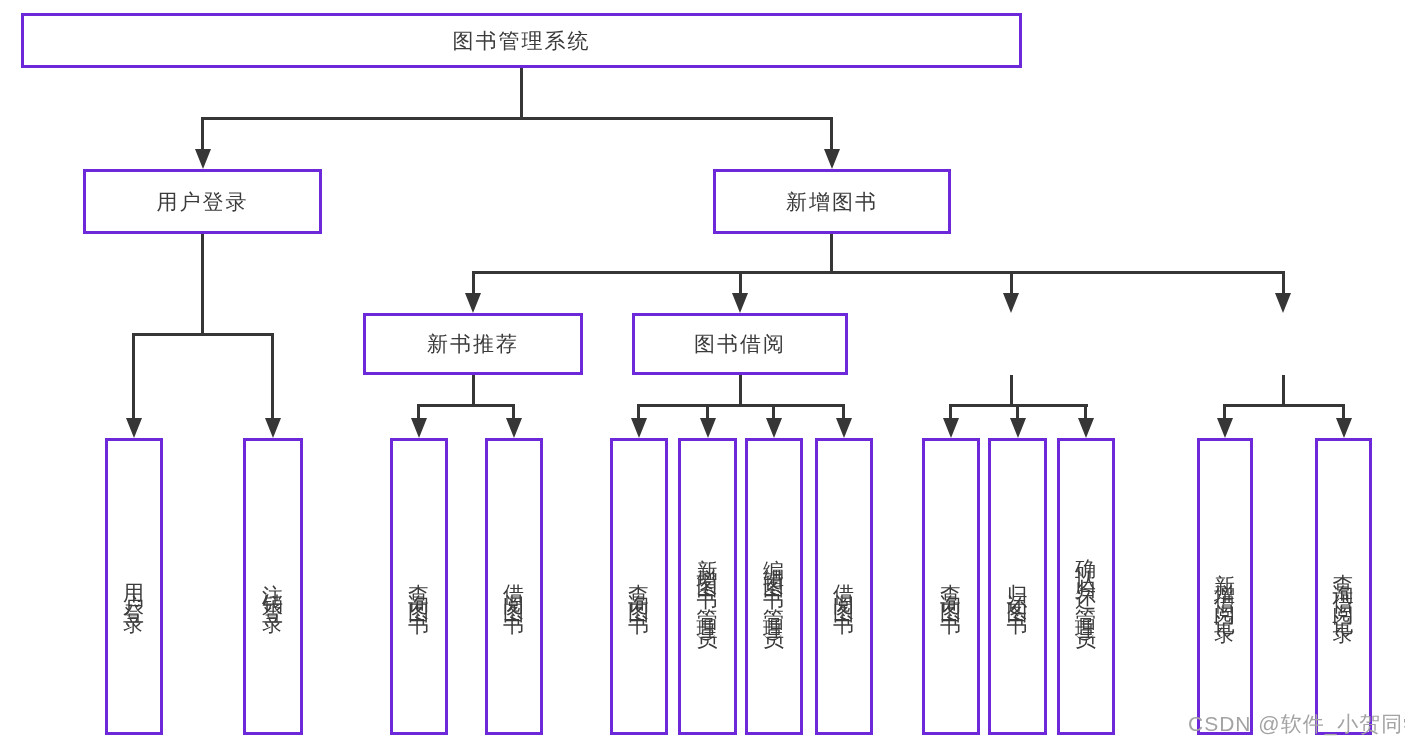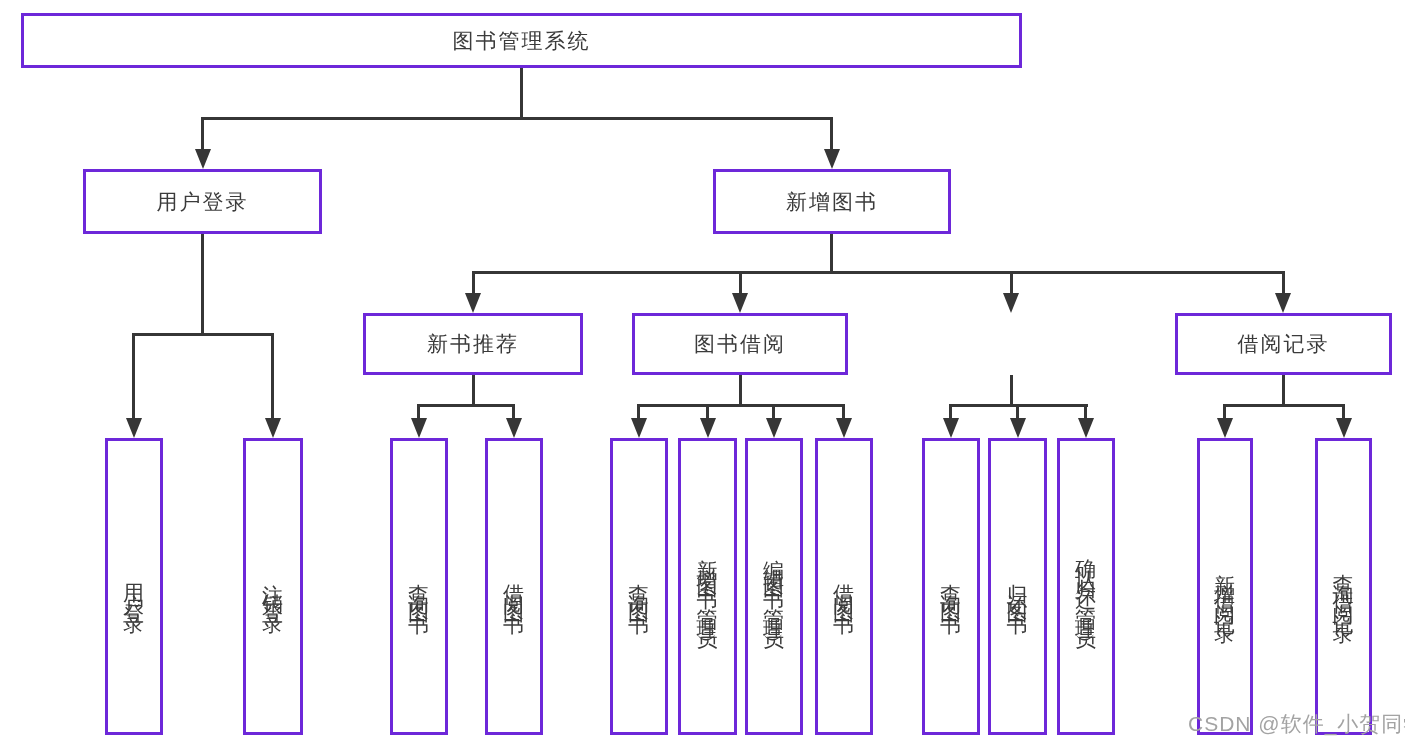--- a/index.html
+++ b/index.html
@@ -77,21 +77,20 @@
   <div class="arrow" style="left:465px;top:293px;"></div>
   <div class="vline" style="left:739px;top:271px;height:26px;"></div>
   <div class="arrow" style="left:732px;top:293px;"></div>
   <div class="vline" style="left:1010px;top:271px;height:26px;"></div>
   <div class="arrow" style="left:1003px;top:293px;"></div>
   <div class="vline" style="left:1282px;top:271px;height:26px;"></div>
   <div class="arrow" style="left:1275px;top:293px;"></div>
 
   <div class="node" style="left:363px;top:313px;width:220px;height:62px;">新书推荐</div>
   <div class="node" style="left:632px;top:313px;width:216px;height:62px;">图书借阅</div>
-  <div class="node" style="left:1175px;top:313px;width:217px;height:62px;">借阅记录</div>
 
   <div class="vline" style="left:472px;top:375px;height:32px;"></div>
   <div class="hline" style="left:417px;top:404px;width:98px;"></div>
   <div class="vline" style="left:417px;top:404px;height:16px;"></div>
   <div class="arrow" style="left:411px;top:418px;"></div>
   <div class="vline" style="left:512px;top:404px;height:16px;"></div>
   <div class="arrow" style="left:506px;top:418px;"></div>
 
   <div class="vline" style="left:739px;top:375px;height:32px;"></div>
   <div class="hline" style="left:637px;top:404px;width:208px;"></div>

